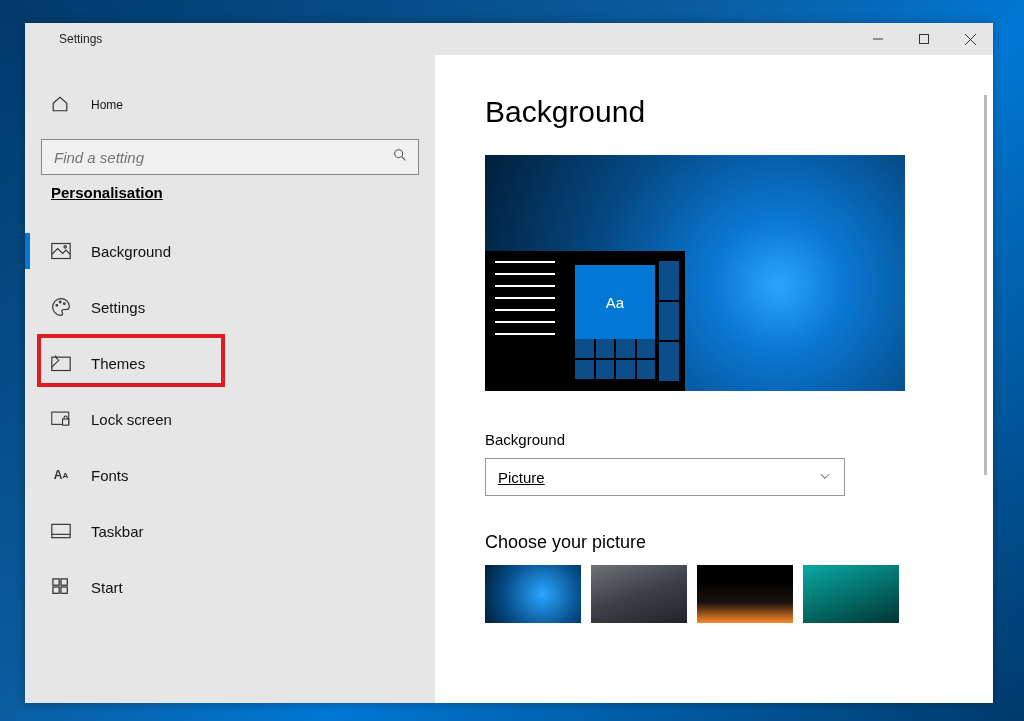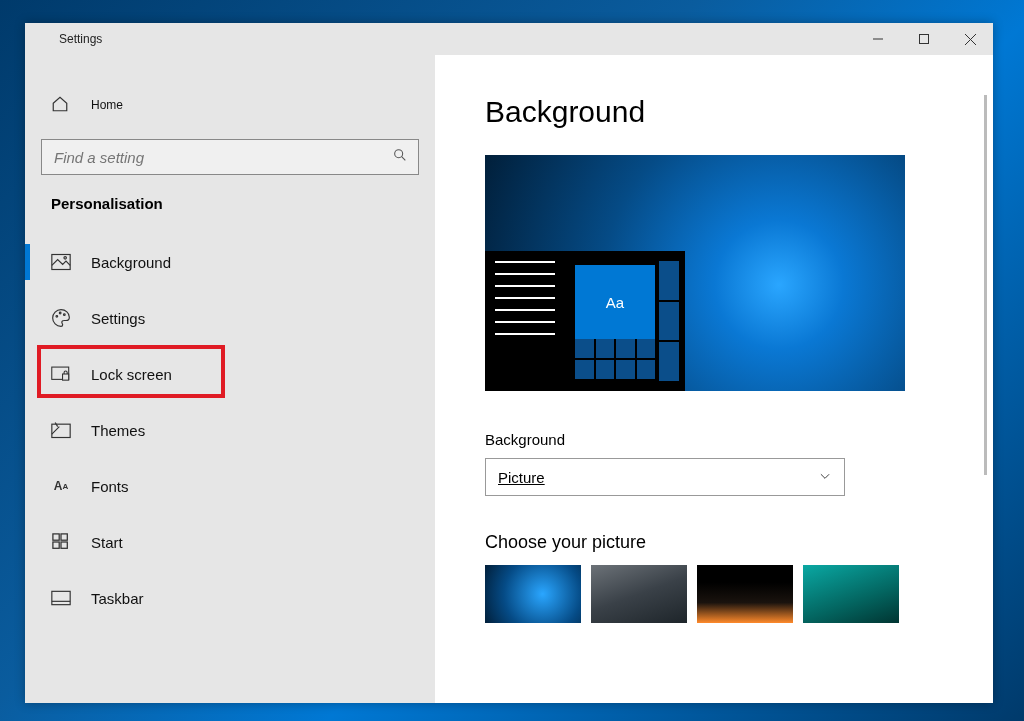--- a/index.html
+++ b/index.html
@@ -68,37 +68,38 @@
   margin-bottom: 18px;
 }
 .homebtn .ic { width: 20px; height: 20px; color:#333;}
 .searchbox {
   border: 1px solid #888;
   background: #f0f0f0;
   height: 36px;
   display: flex;
   align-items: center;
   padding: 0 10px 0 12px;
-  margin-bottom: 20px;
+  margin-bottom: 9px;
   justify-content: center;
 }
 .searchbox input {
   border: none;
   background: transparent;
   flex: 1;
   font-size: 15px;
   font-style: italic;
   color: #666;
   outline: none;
 }
 .searchbox .searchicon { color:#555; }
 .section-title {
   font-weight: 600;
   font-size: 15px;
   margin: 0 0 22px 10px;
+  text-decoration: underline;
 }
 .nav {
   display: flex;
   flex-direction: column;
 }
 .navitem {
   display: flex;
   align-items: center;
   gap: 20px;
   height: 56px;
@@ -275,67 +276,67 @@
                 <circle cx="7" cy="10" r="1"></circle>
                 <circle cx="11" cy="6" r="1"></circle>
                 <circle cx="16" cy="8" r="1"></circle>
               </svg>
           </span>
           <span>Settings</span>
         </div>
 
         <div class="navitem">
           <span class="ic">
+            <svg width="20" height="18" viewBox="0 0 24 20" fill="none" stroke="currentColor" stroke-width="1.4">
+                <rect x="1" y="3" width="22" height="16"></rect>
+                <path d="M5 1 l3 5 M1 15 l9 -9"></path>
+              </svg>
+          </span>
+          <span>Themes</span>
+        </div>
+
+        <div class="navitem">
+          <span class="ic">
             <svg width="20" height="18" viewBox="0 0 26 20" fill="none" stroke="currentColor" stroke-width="1.4">
                 <rect x="1" y="1" width="22" height="16"></rect>
                 <rect x="15" y="10" width="8" height="8" fill="#e6e6e6"></rect>
                 <path d="M17 10v-2a2 2 0 0 1 4 0v2"></path>
               </svg>
           </span>
           <span>Lock screen</span>
         </div>
 
         <div class="navitem">
           <span class="ic">
-            <svg width="20" height="18" viewBox="0 0 24 20" fill="none" stroke="currentColor" stroke-width="1.4">
-                <rect x="1" y="3" width="22" height="16"></rect>
-                <path d="M5 1 l3 5 M1 15 l9 -9"></path>
-              </svg>
-          </span>
-          <span>Themes</span>
-        </div>
-
-        <div class="navitem">
-          <span class="ic">
             <span style="font-size:12px; font-weight:600">A</span>
               <span style="font-size:8px; font-weight:600">A</span>
           </span>
           <span>Fonts</span>
+        </div>
+
+        <div class="navitem">
+          <span class="ic">
+            <svg width="20" height="16" viewBox="0 0 24 18" fill="none" stroke="currentColor" stroke-width="1.4">
+                <rect x="1" y="1" width="22" height="16"></rect>
+                <line x1="1" y1="13" x2="23" y2="13"></line>
+              </svg>
+          </span>
+          <span>Taskbar</span>
         </div>
 
         <div class="navitem">
           <span class="ic">
             <svg width="18" height="18" viewBox="0 0 20 20" fill="none" stroke="currentColor" stroke-width="1.4">
                 <rect x="1" y="1" width="7" height="7"></rect>
                 <rect x="10" y="1" width="7" height="7"></rect>
                 <rect x="1" y="10" width="7" height="7"></rect>
                 <rect x="10" y="10" width="7" height="7"></rect>
               </svg>
           </span>
           <span>Start</span>
-        </div>
-
-        <div class="navitem">
-          <span class="ic">
-            <svg width="20" height="16" viewBox="0 0 24 18" fill="none" stroke="currentColor" stroke-width="1.4">
-                <rect x="1" y="1" width="22" height="16"></rect>
-                <line x1="1" y1="13" x2="23" y2="13"></line>
-              </svg>
-          </span>
-          <span>Taskbar</span>
         </div>
 
         <div class="nav-highlight" style="left:-4px; top:111px; width:188px; height:53px;"></div>
       </div>
     </div>
 
     <div class="content">
       <div class="page-title">Background</div>
 
       <div class="preview">

